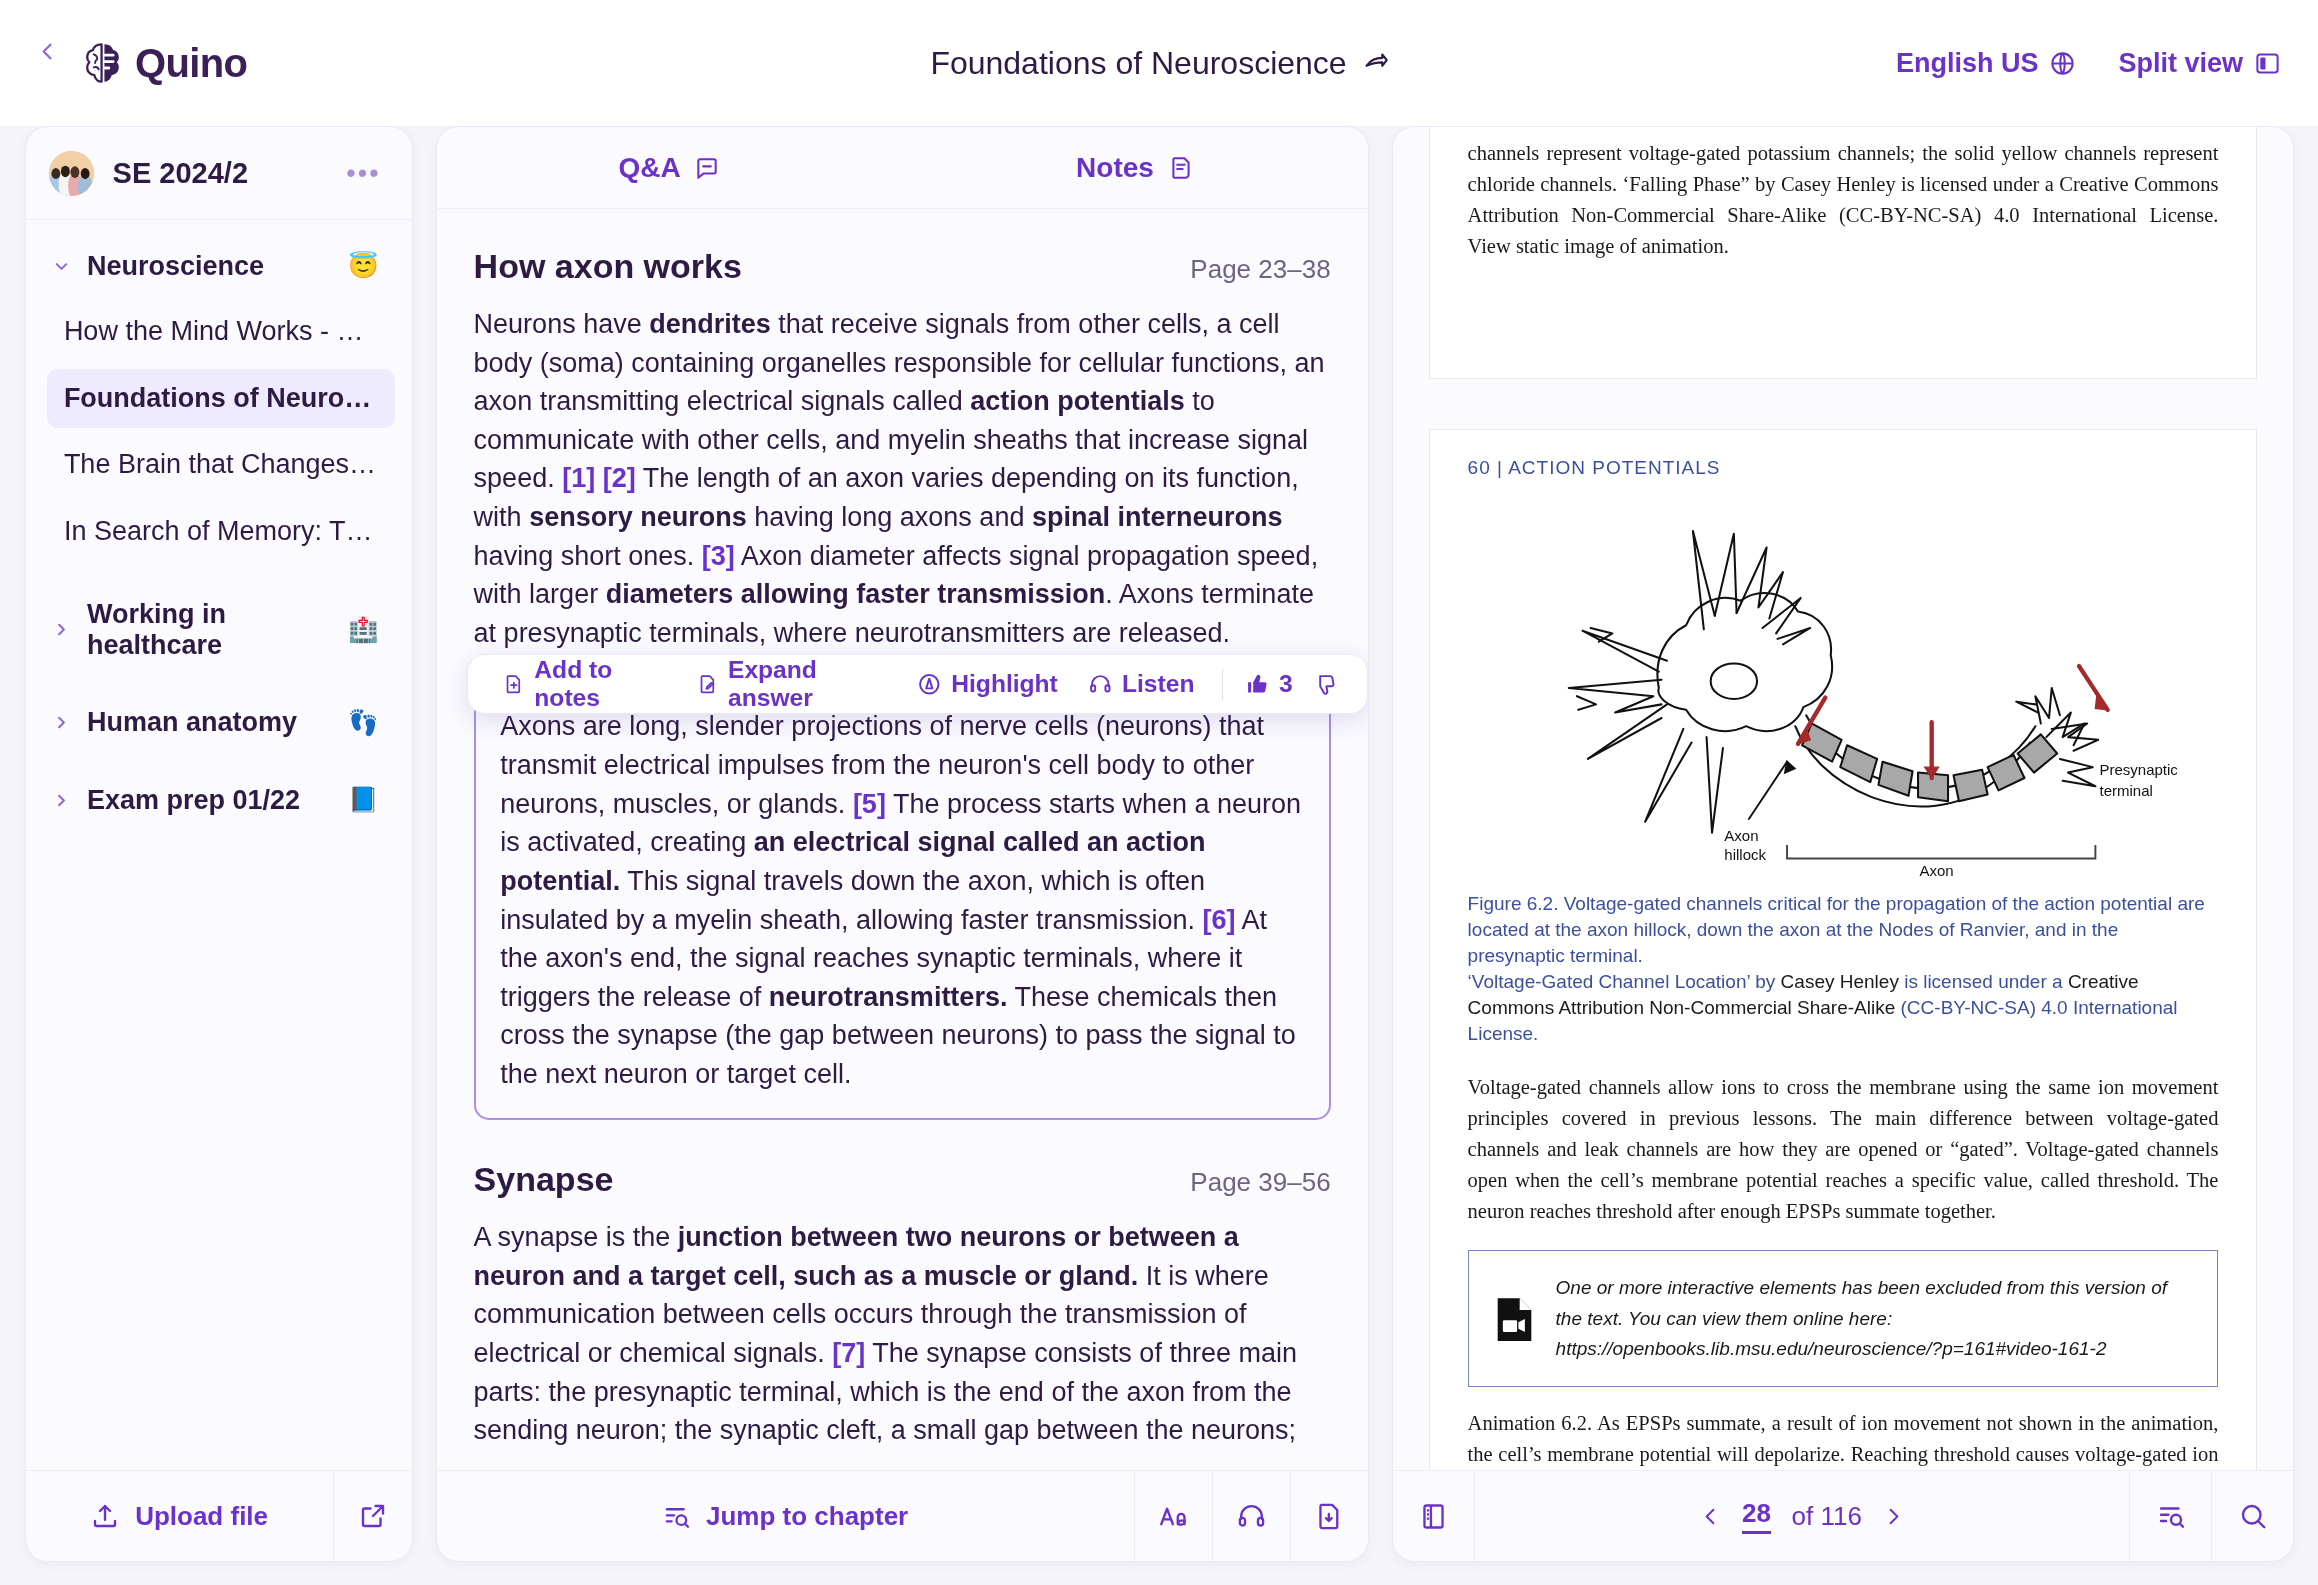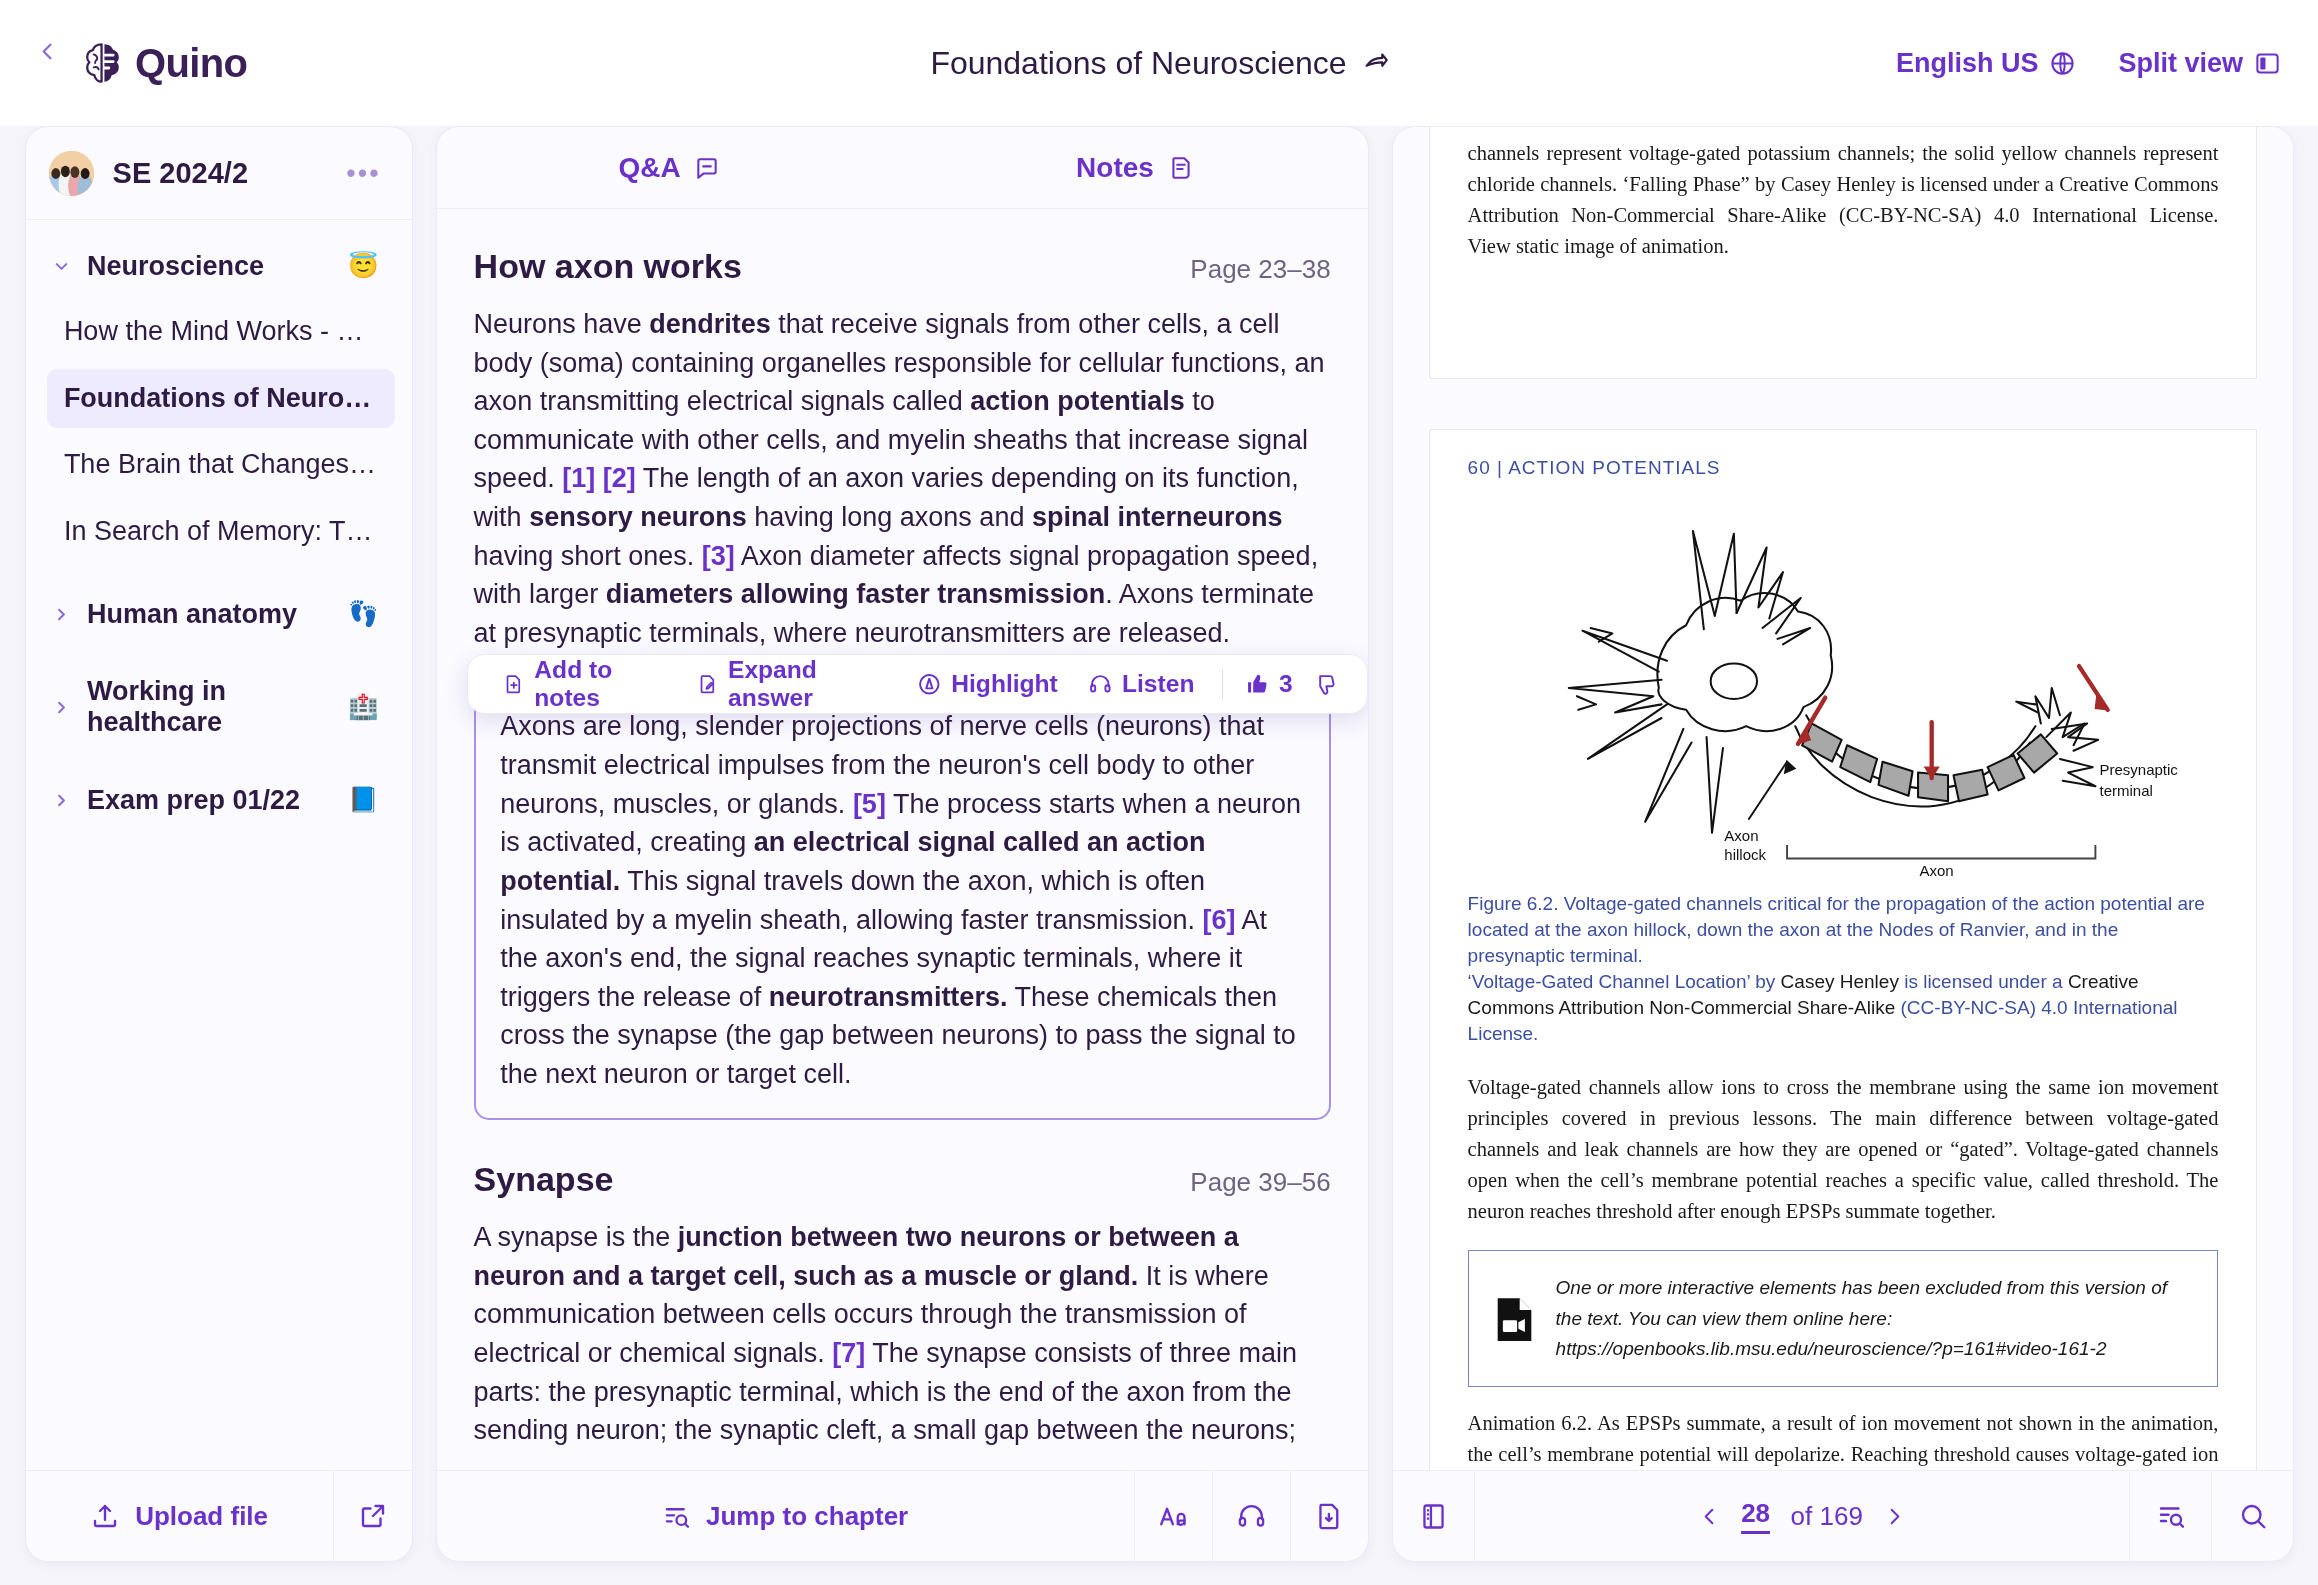--- a/index.html
+++ b/index.html
@@ -245,32 +245,32 @@
         <div class="sb-item active">Foundations of Neuroscience</div>
         <div class="sb-item">The Brain that Changes Itself</div>
         <div class="sb-item">In Search of Memory: The Em…</div>
 
         <div class="sb-group" style="margin-top:30px">
           <span class="caret">
             <svg width="19" height="19" viewBox="0 0 24 24" fill="none" stroke="#8e6ad6" stroke-width="2.6" stroke-linecap="round" stroke-linejoin="round">
                 <path d="M9 6l6 6-6 6"></path>
               </svg>
           </span>
-          <span class="gname">Human anatomy</span>
-          <span class="sb-emoji">👣</span>
+          <span class="gname">Working in healthcare</span>
+          <span class="sb-emoji">🏥</span>
         </div>
 
         <div class="sb-group" style="margin-top:30px">
           <span class="caret">
             <svg width="19" height="19" viewBox="0 0 24 24" fill="none" stroke="#8e6ad6" stroke-width="2.6" stroke-linecap="round" stroke-linejoin="round">
                 <path d="M9 6l6 6-6 6"></path>
               </svg>
           </span>
-          <span class="gname">Working in healthcare</span>
-          <span class="sb-emoji">🏥</span>
+          <span class="gname">Human anatomy</span>
+          <span class="sb-emoji">👣</span>
         </div>
 
         <div class="sb-group" style="margin-top:30px">
           <span class="caret">
             <svg width="19" height="19" viewBox="0 0 24 24" fill="none" stroke="#8e6ad6" stroke-width="2.6" stroke-linecap="round" stroke-linejoin="round">
                 <path d="M9 6l6 6-6 6"></path>
               </svg>
           </span>
           <span class="gname">Exam prep 01/22</span>
           <span class="sb-emoji">📘</span>
@@ -517,21 +517,21 @@
               <rect x="5" y="3.5" width="14" height="17" rx="1.6"></rect>
               <path d="M10 3.5v17"></path>
               <path d="M6.9 7.2h1.6M6.9 10.4h1.6M6.9 13.6h1.6"></path>
             </svg>
         </span>
         <span class="pf-pages">
           <svg width="23" height="23" viewBox="0 0 24 24" fill="none" stroke="#6b32c9" stroke-width="2" stroke-linecap="round" stroke-linejoin="round">
               <path d="M15 5l-7 7 7 7"></path>
             </svg>
           <span class="pf-pagenum">28</span>
-          <span>of 169</span>
+          <span>of 116</span>
           <svg width="23" height="23" viewBox="0 0 24 24" fill="none" stroke="#6b32c9" stroke-width="2" stroke-linecap="round" stroke-linejoin="round">
               <path d="M9 5l7 7-7 7"></path>
             </svg>
         </span>
         <span class="pf-ico nb">
           <svg width="30" height="30" viewBox="0 0 24 24" fill="none" stroke="#6b32c9" stroke-width="1.9" stroke-linecap="round">
               <path d="M4 6h14M4 11h6M4 16h4"></path>
               <circle cx="16" cy="15" r="4"></circle>
               <path d="M19 18l2.5 2.5"></path>
             </svg>

